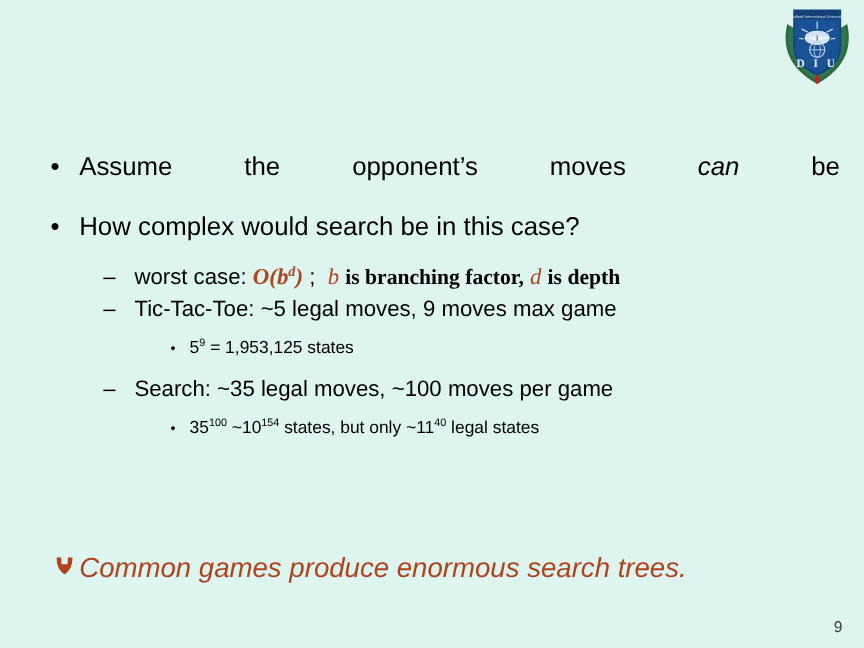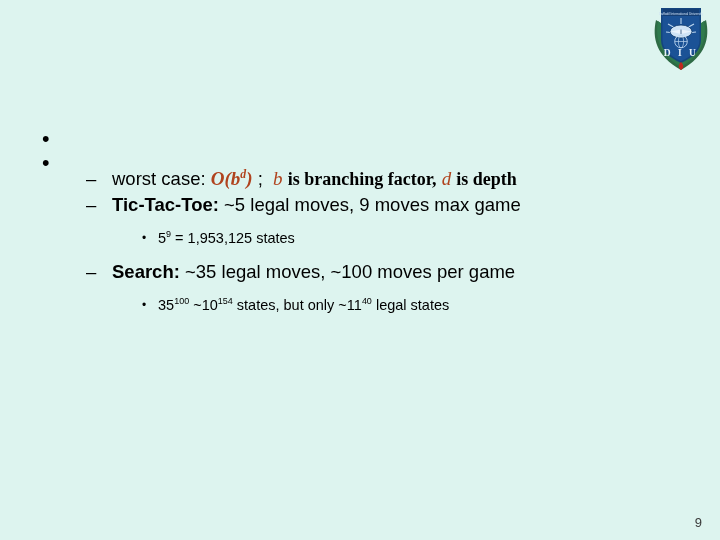--- a/index.html
+++ b/index.html
@@ -111,21 +111,21 @@
     position: absolute;
     left: 6px;
     top: 0;
     font-size: 12px;
   }
 
   .gap-sm { height: 10px; }
   .gap-md { height: 22px; }
   .gap-lg { height: 14px; }
 
-  b, .bold { font-weight: bold; }
+  b, .bold { font-weight: normal; }
   .it { font-style: italic; }
 
   .mathred {
     color: #b0431e;
     font-family: "Liberation Serif", serif;
     font-style: italic;
     font-weight: bold;
     font-size: 19px;
   }
   .mathvar {
@@ -210,26 +210,28 @@
     </svg>
   </div>
 
   <div class="title-block">
   </div>
 
   <div class="body">
 
     <div class="lvl1 justify">
       <span class="bullet">•</span>
+      <span class="jline1"><span>Assume</span> <span>the</span> <span>opponent’s</span> <span>moves</span> <span class="it">can</span> <span>be</span></span>
     </div>
 
     <div class="gap-md"></div>
 
     <div class="lvl1">
       <span class="bullet">•</span>
+      <span>How complex would search be in this case?</span>
     </div>
 
     <div class="gap-lg"></div>
 
     <div class="lvl2">
       <span class="dash">–</span>
       <span>worst case:</span>
       <span class="mathred"><span>O(b</span><sup>d</sup><span>)</span></span>
       <span>;</span>
       &nbsp;<span class="mathvar">b</span>
@@ -261,16 +263,24 @@
 
     <div class="gap-sm"></div>
 
     <div class="lvl3">
       <span class="bullet">•</span>
       <span>35</span><sup>100</sup><span> ~10</span><sup>154</sup><span> states, but only ~11</span><sup>40</sup><span> legal states</span>
     </div>
 
   </div>
 
+  <div class="closing">
+    <span class="arrowglyph">
+      <svg width="20" height="22" viewBox="0 0 20 22" xmlns="http://www.w3.org/2000/svg">
+        <path d="M3.2 3.5 C3.2 10 5.2 14.5 9.8 17.6 C14.4 14.5 16.4 10 16.4 3.5 L12.6 3.5 C12.6 8.6 11.8 11.6 9.8 13.4 C7.8 11.6 7.0 8.6 7.0 3.5 Z" fill="#b0431e"></path>
+        <path d="M5.6 9.2 L14.0 9.2 L9.8 15.2 Z" fill="#b0431e"></path>
+      </svg>
+    </span><span>Common games produce enormous search trees.</span>
+  </div>
 
   <div class="pagenum">9</div>
 
 </div>
 
 </body></html>

